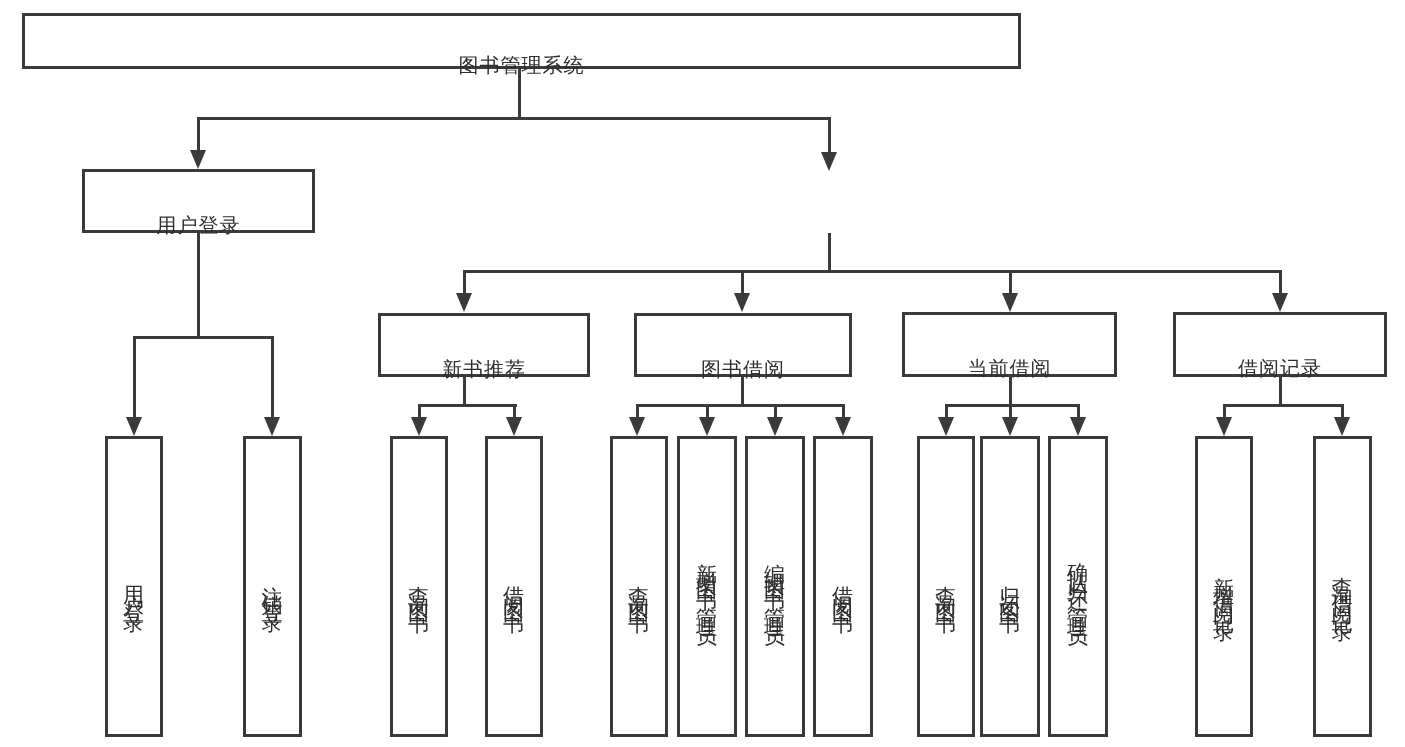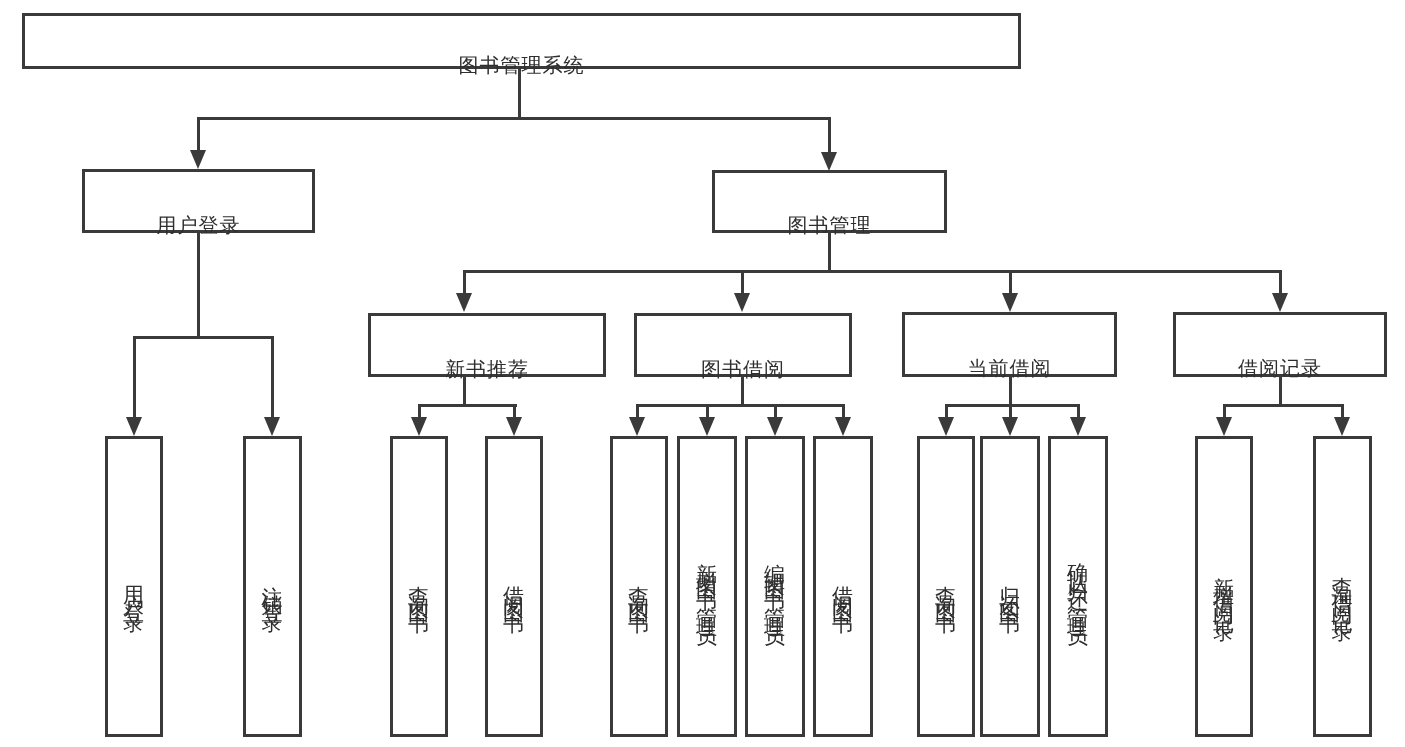--- a/index.html
+++ b/index.html
@@ -66,25 +66,22 @@
 
 <div class="stage">
 
   <div class="box h" style="left:22px;top:13px;width:999px;height:56px">
     <span>图书管理系统</span>
   </div>
 
   <div class="box h" style="left:82px;top:169px;width:233px;height:64px">
     <span>用户登录</span>
   </div>
-  <div class="box h" style="left:712px;top:170px;width:235px;height:63px">
-    <span>图书管理</span>
-  </div>
 
-  <div class="box h" style="left:368px;top:313px;width:238px;height:64px">
+  <div class="box h" style="left:378px;top:313px;width:212px;height:64px">
     <span>新书推荐</span>
   </div>
   <div class="box h" style="left:634px;top:313px;width:218px;height:64px">
     <span>图书借阅</span>
   </div>
   <div class="box h" style="left:902px;top:312px;width:215px;height:65px">
     <span>当前借阅</span>
   </div>
   <div class="box h" style="left:1173px;top:312px;width:214px;height:65px">
     <span>借阅记录</span>

